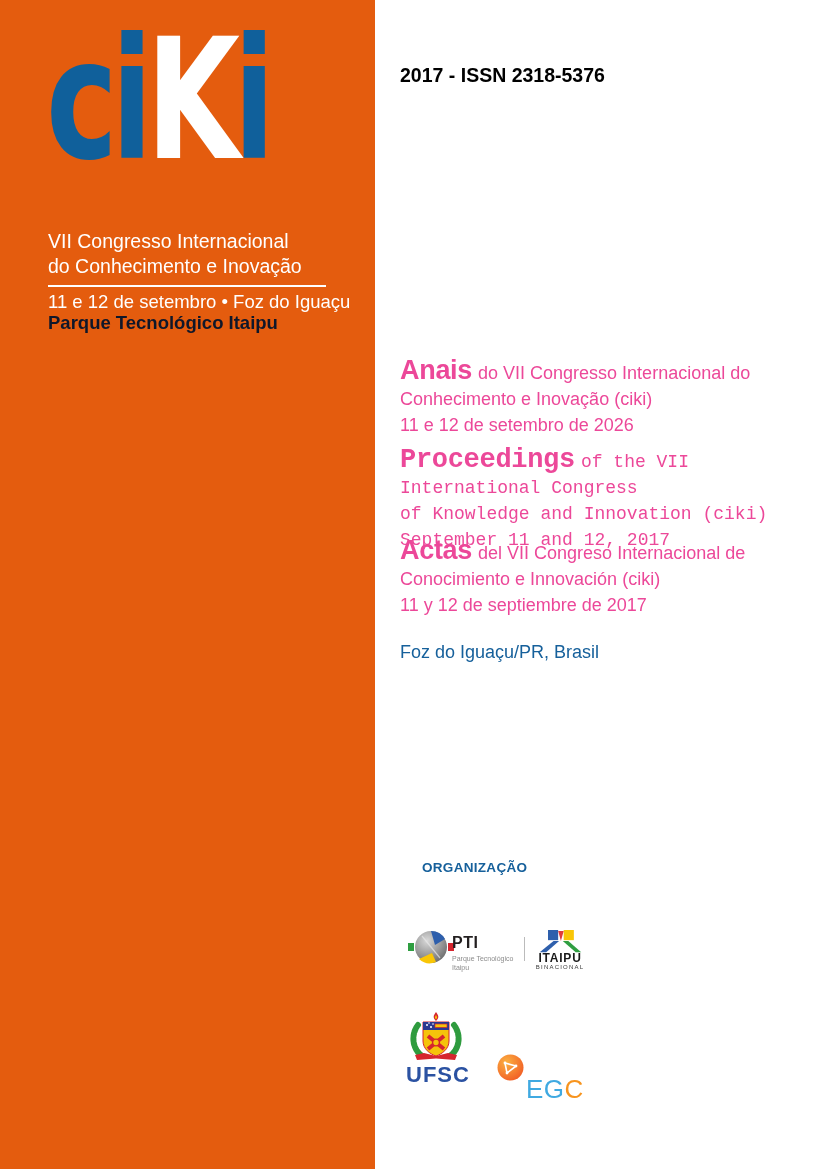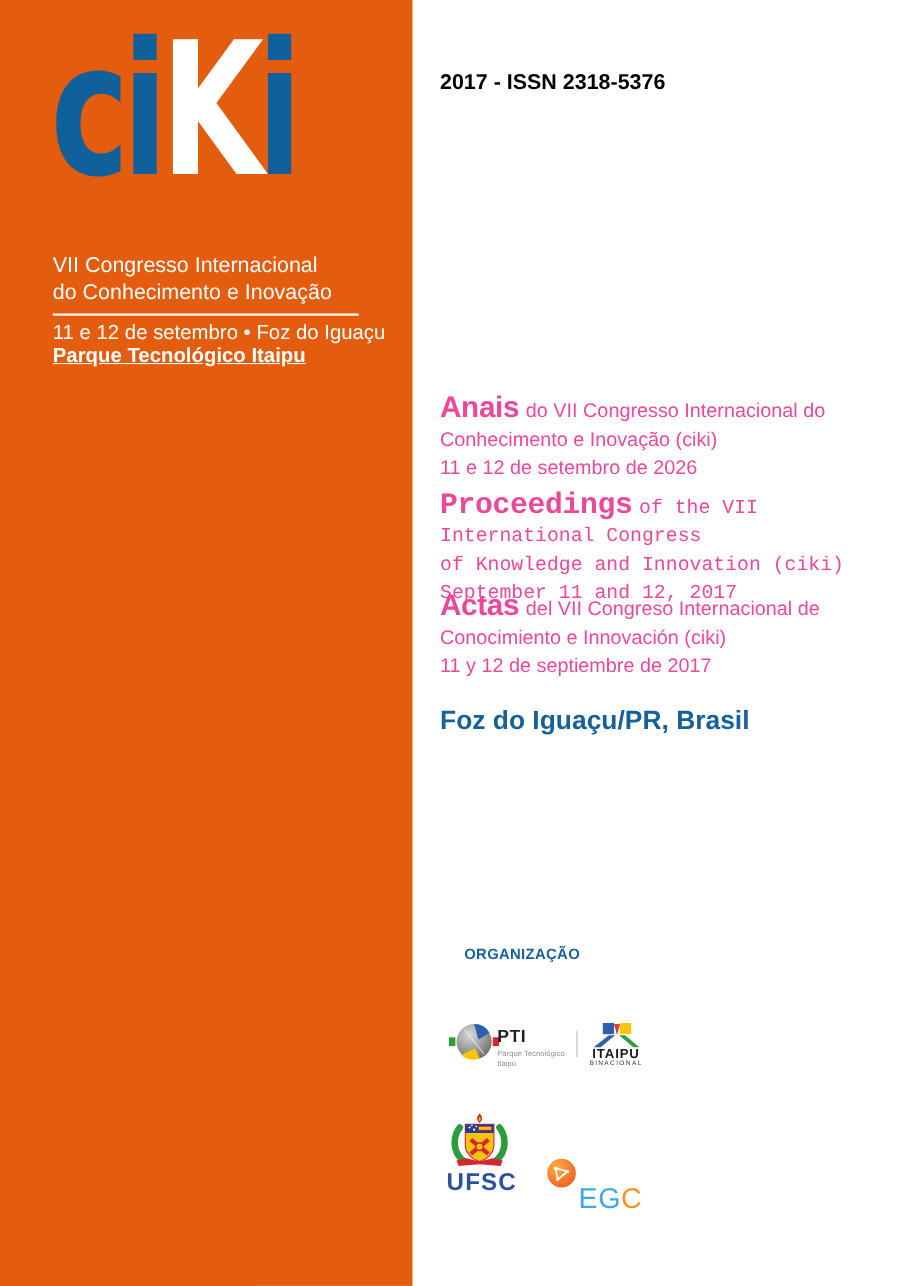--- a/index.html
+++ b/index.html
@@ -9,30 +9,30 @@
   .orange-panel{position:absolute;left:0;top:0;width:375px;height:1169px;background:#E45C0E;}
   .ciki-logo{position:absolute;left:46px;top:16px;white-space:nowrap;
              font-family:"DejaVu Sans",sans-serif;font-weight:bold;font-size:168px;
              line-height:1;letter-spacing:-9px;transform:scaleX(0.72);transform-origin:0 0;}
   .ciki-logo .lb{color:#10609B;}
   .ciki-logo .lw{color:#ffffff;}
   .congress{position:absolute;left:48px;top:229px;color:#ffffff;font-size:19.5px;
             line-height:24.5px;font-weight:400;}
   .rule{position:absolute;left:48px;top:285px;width:278px;height:2px;background:#ffffff;}
   .dateline{position:absolute;left:48px;top:291px;color:#ffffff;font-size:18.5px;}
-  .venue{position:absolute;left:48px;top:312px;color:#ffffff;font-size:18.5px;font-weight:bold;text-decoration:underline;}
+  .venue{position:absolute;left:48px;top:312px;color:#0f172a;font-size:18.5px;font-weight:bold;}
   .tagline{position:absolute;left:48px;top:352px;color:#ffffff;font-size:19.5px;
            font-weight:bold;line-height:25px;}
   
   .issn{position:absolute;left:400px;top:64px;color:#000000;font-size:19.5px;font-weight:bold;}
   .edition{position:absolute;left:400px;width:400px;color:#ec4899;font-size:18px;line-height:26px;}
   .ed-1{top:357px;} .ed-2{top:447px;font-family:Liberation Mono, monospace;} .ed-3{top:537px;}
   .ed-title{font-size:27px;font-weight:bold;letter-spacing:-0.3px;}
   .ed-rest{margin-left:6px;}
-  .location{position:absolute;left:400px;top:642px;color:#16609B;font-size:24px;font-weight:bold;}
+  .location{position:absolute;left:400px;top:642px;color:#16609B;font-size:18px;font-weight:normal;}
   .org-label{position:absolute;left:422px;top:860px;color:#16609B;font-size:13.5px;
              font-weight:bold;letter-spacing:0.3px;}
   
   .pti-mark{position:absolute;left:408px;top:928px;}
   .pti-text{position:absolute;left:452px;top:934px;color:#231F20;font-size:16px;
             font-weight:bold;letter-spacing:0.5px;}
   .pti-sub{position:absolute;left:452px;top:955px;color:#8C8C8C;font-size:7px;line-height:8.5px;}
   .logo-sep{position:absolute;left:524px;top:937px;width:1px;height:24px;background:#BBBBBB;}
   .itaipu-mark{position:absolute;left:538px;top:930px;}
   .itaipu-name{position:absolute;left:536px;top:951px;width:48px;text-align:center;

